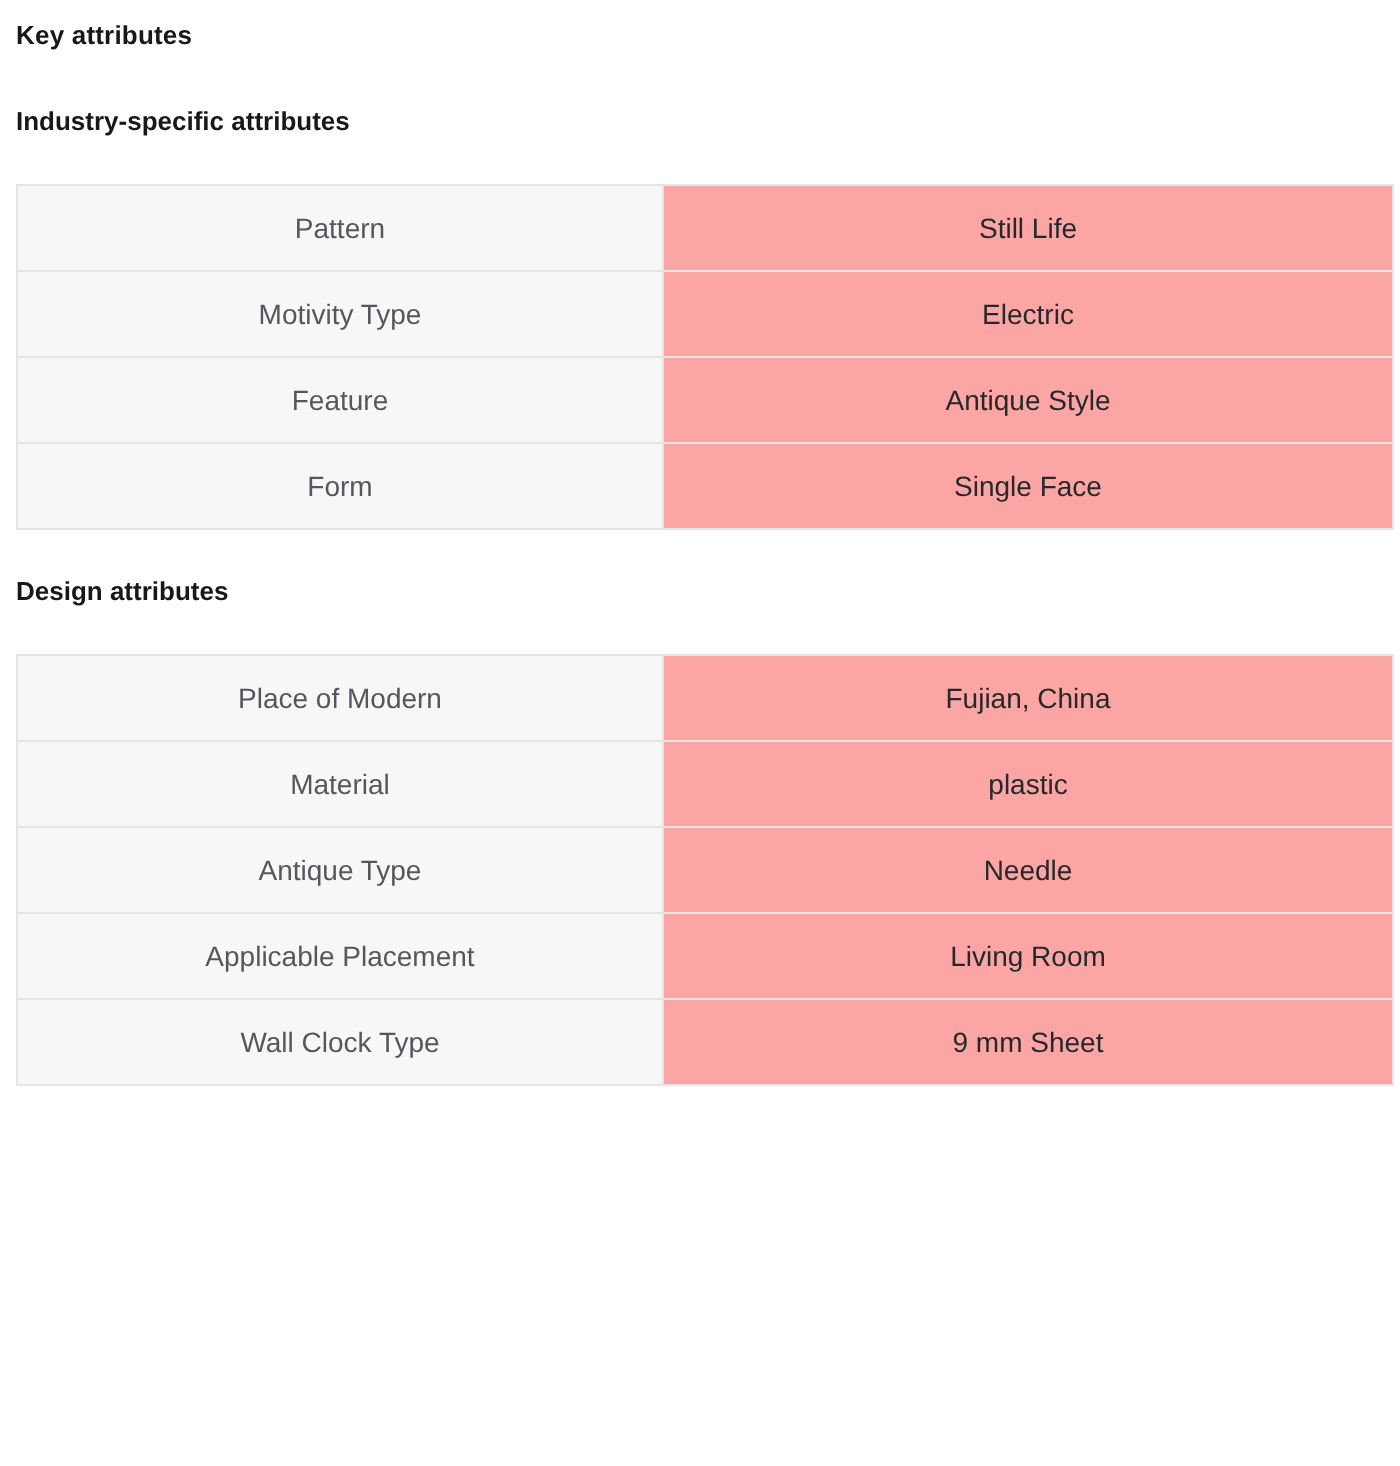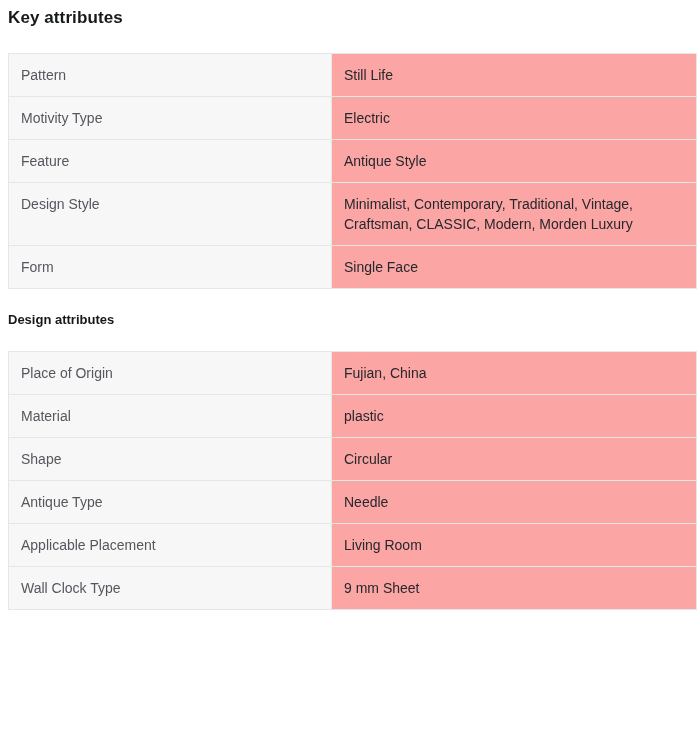--- a/index.html
+++ b/index.html
@@ -13,21 +13,21 @@
     background: #ffffff;
     font-family: "Liberation Sans", "DejaVu Sans", sans-serif;
     -webkit-font-smoothing: antialiased;
   }
   .page {
     padding: 0;
   }
   .page-title {
     margin: 0;
     padding: 6px 8px 0 8px;
-    font-size: 17px;
+    font-size: 13px;
     font-weight: 700;
     color: var(--heading-text, #16191c);
     letter-spacing: 0.1px;
     line-height: 24px;
   }
   .section {
     margin: 0;
   }
   .section-heading {
     margin: 0;
@@ -38,20 +38,21 @@
     line-height: 17px;
   }
   .attr-table-wrap {
     margin: 23px 8px 0 8px;
   }
   table.attr-table {
     width: 689px;
     border-collapse: collapse;
     table-layout: fixed;
     border: 1px solid var(--border, #e6e6e6);
+    text-align: center;
   }
   table.attr-table td {
     border: 1px solid var(--border, #e6e6e6);
     vertical-align: top;
     font-size: 14px;
     line-height: 20px;
     padding: 11px 12px 11px 12px;
   }
   td.attr-label {
     width: 298px;
@@ -64,71 +65,64 @@
   }
 </style>
 </head>
 <body>
 
 <div class="page">
   <h1 class="page-title">Key attributes</h1>
 
   <div>
   <section class="section">
+    <h2 class="section-heading">Industry-specific attributes</h2>
     <div class="attr-table-wrap">
       <table class="attr-table">
         <tbody>
   <tr>
     <td class="attr-label">Pattern</td>
     <td class="attr-value">Still Life</td>
   </tr>
 
   <tr>
     <td class="attr-label">Motivity Type</td>
     <td class="attr-value">Electric</td>
   </tr>
 
   <tr>
     <td class="attr-label">Feature</td>
     <td class="attr-value">Antique Style</td>
   </tr>
 
-  <tr>
-    <td class="attr-label">Design Style</td>
-    <td class="attr-value">Minimalist, Contemporary, Traditional, Vintage, Craftsman, CLASSIC, Modern, Morden Luxury</td>
-  </tr>
 
   <tr>
     <td class="attr-label">Form</td>
     <td class="attr-value">Single Face</td>
   </tr>
 </tbody>
       </table>
     </div>
   </section>
 
   <section class="section">
     <h2 class="section-heading">Design attributes</h2>
     <div class="attr-table-wrap">
       <table class="attr-table">
         <tbody>
   <tr>
-    <td class="attr-label">Place of Origin</td>
+    <td class="attr-label">Place of Modern</td>
     <td class="attr-value">Fujian, China</td>
   </tr>
 
   <tr>
     <td class="attr-label">Material</td>
     <td class="attr-value">plastic</td>
   </tr>
 
-  <tr>
-    <td class="attr-label">Shape</td>
-    <td class="attr-value">Circular</td>
-  </tr>
 
   <tr>
     <td class="attr-label">Antique Type</td>
     <td class="attr-value">Needle</td>
   </tr>
 
   <tr>
     <td class="attr-label">Applicable Placement</td>
     <td class="attr-value">Living Room</td>
   </tr>

